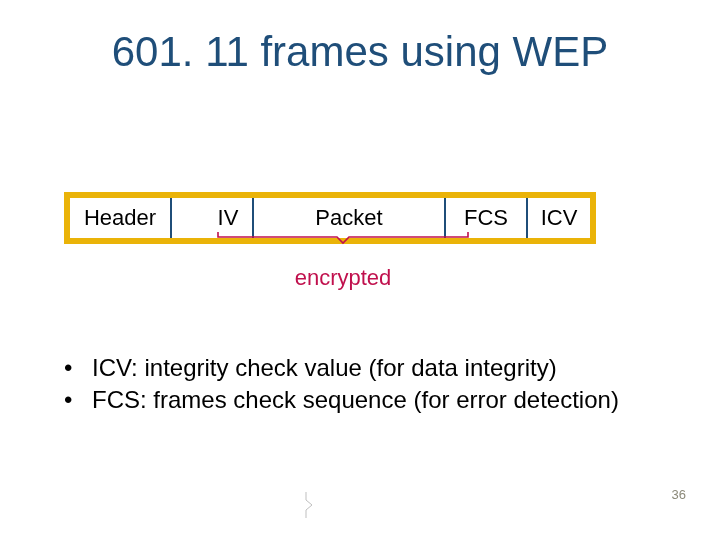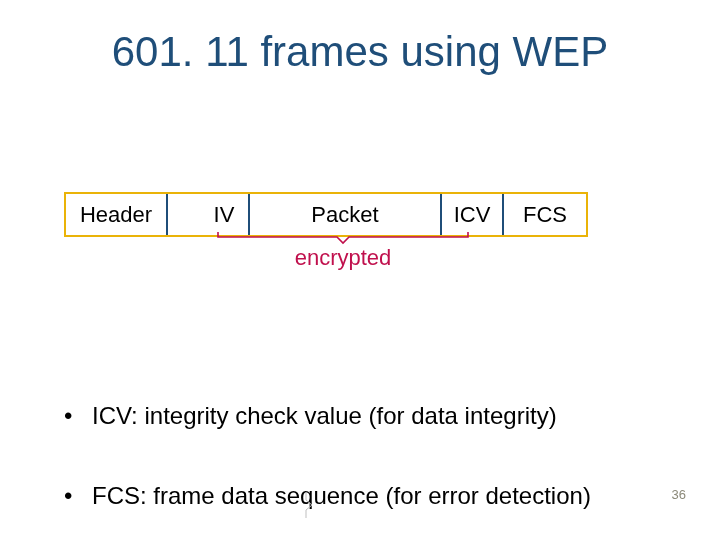--- a/index.html
+++ b/index.html
@@ -26,22 +26,22 @@
     font-size: 42px;
     color: #1f4e79;
   }
   .diagram {
     position: absolute;
     left: 64px;
     top: 192px;
   }
   .frame-row {
     display: flex;
-    border: 2px solid #eab308;
-    height: 45px;
+    border: 6px solid #eab308;
+    height: 52px;
     box-sizing: border-box;
   }
   .cell {
     display: flex;
     align-items: center;
     justify-content: center;
     font-size: 22px;
     color: #000;
     box-sizing: border-box;
     border-right: 2px solid #1f4e79;
@@ -61,30 +61,30 @@
   .bracket {
     position: relative;
     width: 100%;
     height: 14px;
   }
   .bracket svg { display:block; }
   .enc-label {
     text-align: center;
     color: #c0104d;
     font-size: 22px;
-    margin-top: 0;
+    margin-top: 20px;
   }
   .bullets {
     position: absolute;
     left: 64px;
     top: 352px;
     font-size: 24px;
     line-height: 1.35;
   }
-  .bullets .row { white-space: nowrap; margin-top: 48px; }
+  .bullets .row { white-space: nowrap; }
   .bullet-dot { display:inline-block; width: 28px; }
   .page-num {
     position: absolute;
     right: 34px;
     bottom: 38px;
     font-size: 13px;
     color: #8c8a7a;
   }
   .tiny-mark {
     position: absolute;
@@ -99,40 +99,40 @@
 
 <div class="slide">
 
   <div class="title">601. 11 frames using WEP</div>
 
   <div class="diagram">
     <div class="frame-row">
       <div class="cell header">Header</div>
       <div class="cell iv">IV</div>
       <div class="cell packet">Packet</div>
+      <div class="cell fcs">FCS</div>
       <div class="cell icv">ICV</div>
-      <div class="cell fcs">FCS</div>
     </div>
 
     <div class="bracket-wrap">
       <div class="bracket">
         <svg width="252" height="14">
           <path d="M1 1 L1 6 L120 6 L126 12 L132 6 L251 6 L251 1" fill="none" stroke="#c0104d" stroke-width="1.6"></path>
         </svg>
       </div>
       <div class="enc-label">encrypted</div>
     </div>
   </div>
 
   <div class="bullets">
     <div class="row">
       <span class="bullet-dot">•</span><span>ICV: integrity check value (for data integrity)</span>
     </div>
     <div class="row">
-      <span class="bullet-dot">•</span><span>FCS: frame data sequence (for error detection)</span>
+      <span class="bullet-dot">•</span><span>FCS: frames check sequence (for error detection)</span>
     </div>
   </div>
 
   <div class="page-num">36</div>
 
   <div class="tiny-mark">
     <svg width="18" height="30">
       <path d="M4 2 L4 10 M4 20 L4 28 M4 10 L10 15 L4 20" fill="none" stroke="#bfbfbf" stroke-width="1"></path>
     </svg>
   </div>

